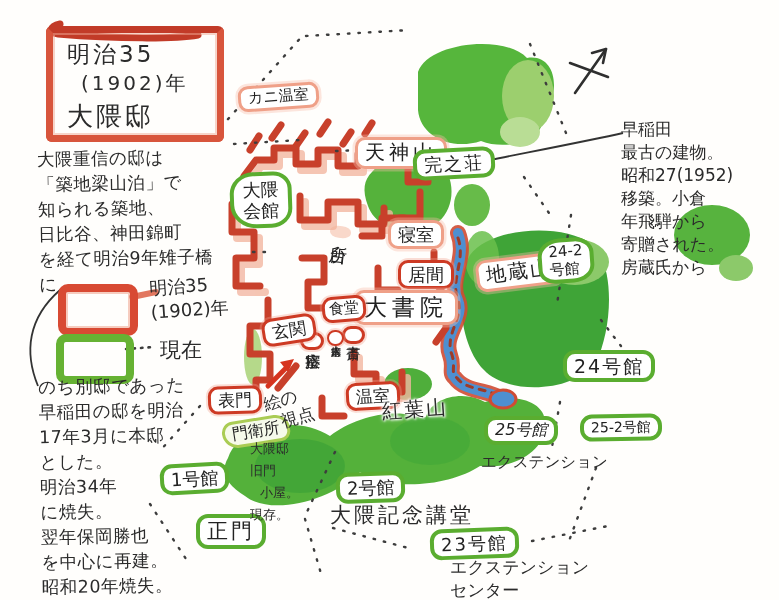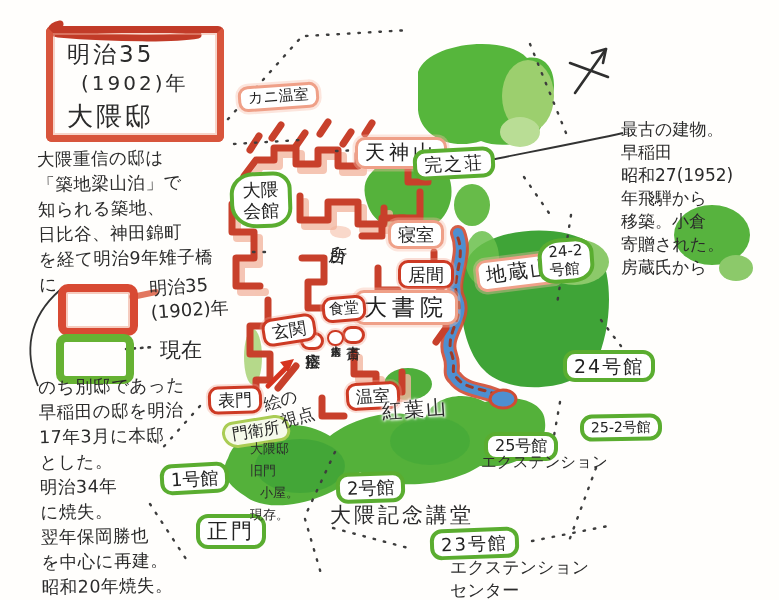--- a/index.html
+++ b/index.html
@@ -156,25 +156,25 @@
     <span>17年3月に本邸</span>
     <span>とした。</span>
     <span>明治34年</span>
     <span>に焼失。</span>
     <span>翌年保岡勝也</span>
     <span>を中心に再建。</span>
     <span>昭和20年焼失。</span>
   </div>
 
   <div class="txt" style="left:621px;top:118px;font-size:17px;line-height:23px;">
+    <span>早稲田</span>
     <span>最古の建物。</span>
-    <span>早稲田</span>
     <span>昭和27(1952)</span>
+    <span>移築。小倉</span>
     <span>年飛騨から</span>
-    <span>移築。小倉</span>
     <span>寄贈された。</span>
     <span>房蔵氏から</span>
   </div>
 
   <div class="lbl pink" style="left:238px;top:84px;font-size:15px;transform:rotate(-4deg);">カニ温室</div>
   <div class="lbl pink" style="left:355px;top:108px;font-size:20px;letter-spacing:4px;margin-top:29px;">天神山</div>
   <div class="lbl softpink vert" style="left:330px;top:226px;font-size:18px;transform:rotate(7deg);">台所</div>
   <div class="lbl pink" style="left:388px;top:220px;font-size:18px;">寝室</div>
   <div class="lbl red" style="left:398px;top:260px;font-size:18px;">居間</div>
   <div class="lbl pink" style="left:354px;top:290px;font-size:23px;letter-spacing:5px;">大書院</div>
@@ -191,21 +191,21 @@
   <div class="lbl green" style="left:230px;top:172px;font-size:18px;border-radius:38% 30% 34% 42%;padding:3px 9px;transform:rotate(-2deg);">
     <span style="display:block;">大隈</span>
     <span style="display:block;">会館</span>
   </div>
   <div class="lbl green" style="left:413px;top:148px;font-size:18px;transform:rotate(-3deg);letter-spacing:2px;">完之荘</div>
   <div class="lbl green" style="left:538px;top:238px;font-size:15px;border-radius:40% 34% 38% 30%;transform:rotate(-4deg);">
     <span style="display:block;">24-2</span>
     <span style="display:block;">号館</span>
   </div>
   <div class="lbl green" style="left:563px;top:350px;font-size:19px;letter-spacing:2px;">24号館</div>
-  <div class="lbl green" style="left:484px;top:432px;font-size:16px;">25号館</div>
+  <div class="lbl green" style="left:484px;top:416px;font-size:16px;font-style:italic;">25号館</div>
   <div class="txt" style="left:481px;top:452px;font-size:15.5px;">エクステンション</div>
   <div class="lbl green" style="left:580px;top:414px;font-size:14px;transform:rotate(-1deg);">25-2号館</div>
   <div class="lbl green" style="left:336px;top:472px;font-size:18px;transform:rotate(-2deg);">2号館</div>
   <div class="txt" style="left:330px;top:501px;font-size:21px;letter-spacing:3px;">大隈記念講堂</div>
   <div class="lbl green" style="left:430px;top:528px;font-size:18px;transform:rotate(-2deg);letter-spacing:2px;">23号館</div>
   <div class="txt" style="left:450px;top:556px;font-size:17px;">
     <span>エクステンション</span>
     <span style="">センター</span>
   </div>
   <div class="lbl green" style="left:160px;top:463px;font-size:18px;transform:rotate(-3deg);">1号館</div>

